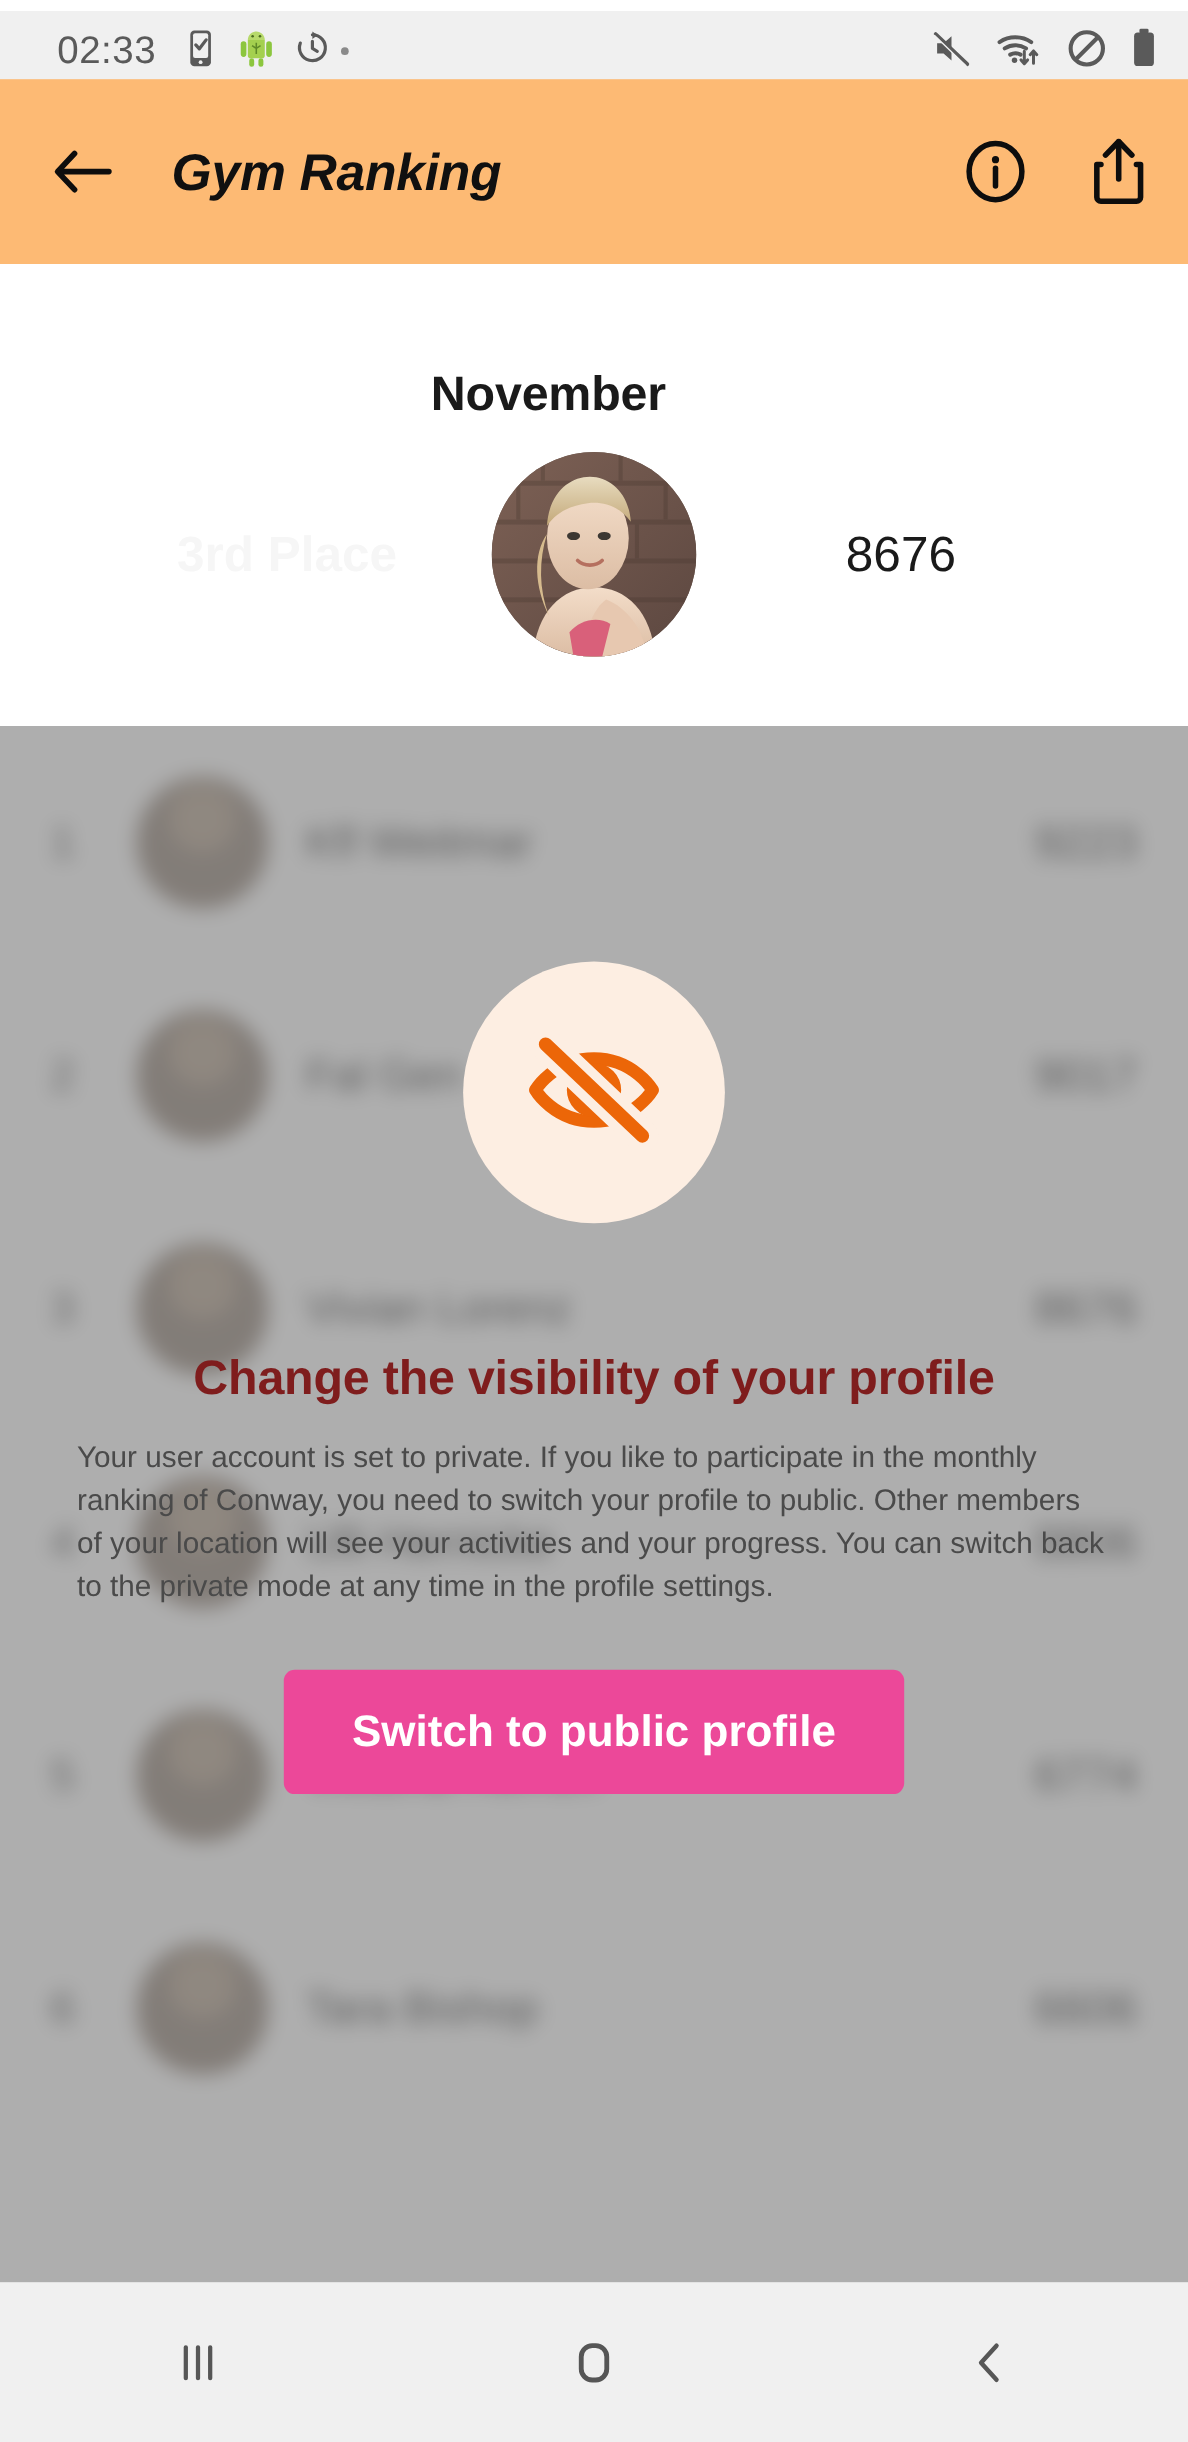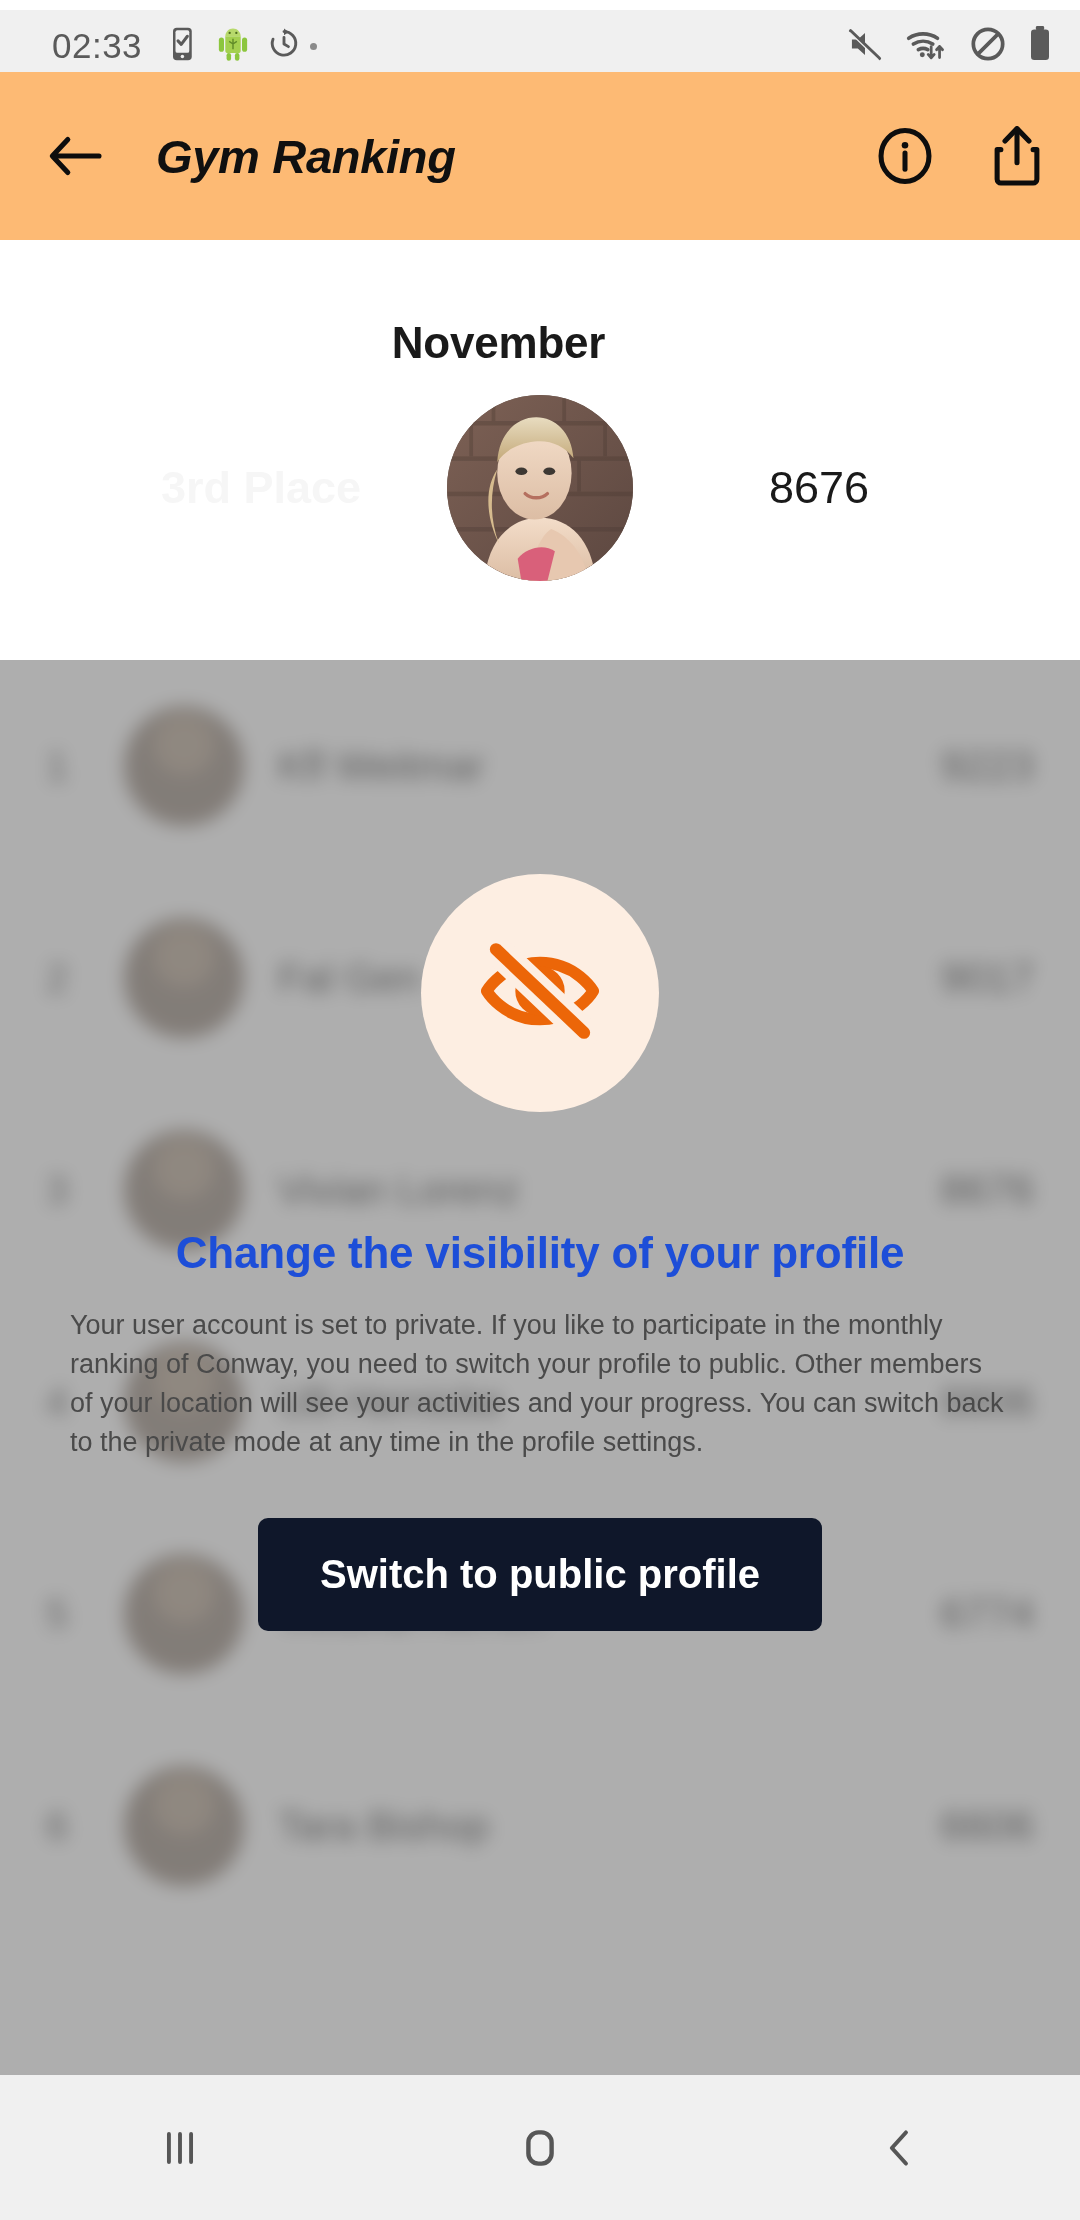--- a/index.html
+++ b/index.html
@@ -35,21 +35,21 @@
   .appbar-title{
     font-size:47px; font-weight:bold; color:#101010;
     margin-left:52px; letter-spacing:-.3px;
   }
   .appbar-spacer{ flex:1; }
   .appbar-actions{ display:flex; align-items:center; gap:56px; }
   .icon-btn{ display:flex; align-items:center; justify-content:center; cursor:pointer; }
 
   
   .summary{
-    position:absolute; left:0; top:240px; width:997px; height:420px;
+    position:absolute; left:0; top:256px; width:997px; height:420px;
     background:#ffffff;
   }
   .month{
     text-align:center; font-size:44px; font-weight:bold;
     color:#1a1a1a; padding-top:78px; letter-spacing:-.2px;
   }
   .summary-row{
     position:absolute; left:0; top:155px; width:1080px;
     display:flex; align-items:center; justify-content:center;
   }
@@ -104,30 +104,30 @@
     display:flex; flex-direction:column; align-items:center;
     padding:0 62px;
   }
   .modal-icon-circle{
     width:238px; height:238px; border-radius:50%;
     background:#fdeee2;
     display:flex; align-items:center; justify-content:center;
     margin-top:214px;
   }
   .modal-title{
-    font-size:44px; font-weight:bold; color:#1d4ed8;
+    font-size:44px; font-weight:bold; color:#7f1d1d;
     margin-top:116px; text-align:center; letter-spacing:-.2px;
   }
   .modal-body{
     font-size:27px; color:#4a4a4a; text-align:left;
     line-height:1.44; margin-top:28px; width:940px;
   }
   .modal-btn{
     margin-top:56px;
-    background:#0f172a; color:#ffffff;
+    background:#ec4899; color:#ffffff;
     font-size:40px; font-weight:bold;
     border:none; border-radius:10px;
     padding:34px 62px;
     cursor:pointer;
     font-family:"Liberation Sans", sans-serif;
   }
 
   
   .navbar{
     position:absolute; left:0; bottom:0; width:1080px; height:145px;

